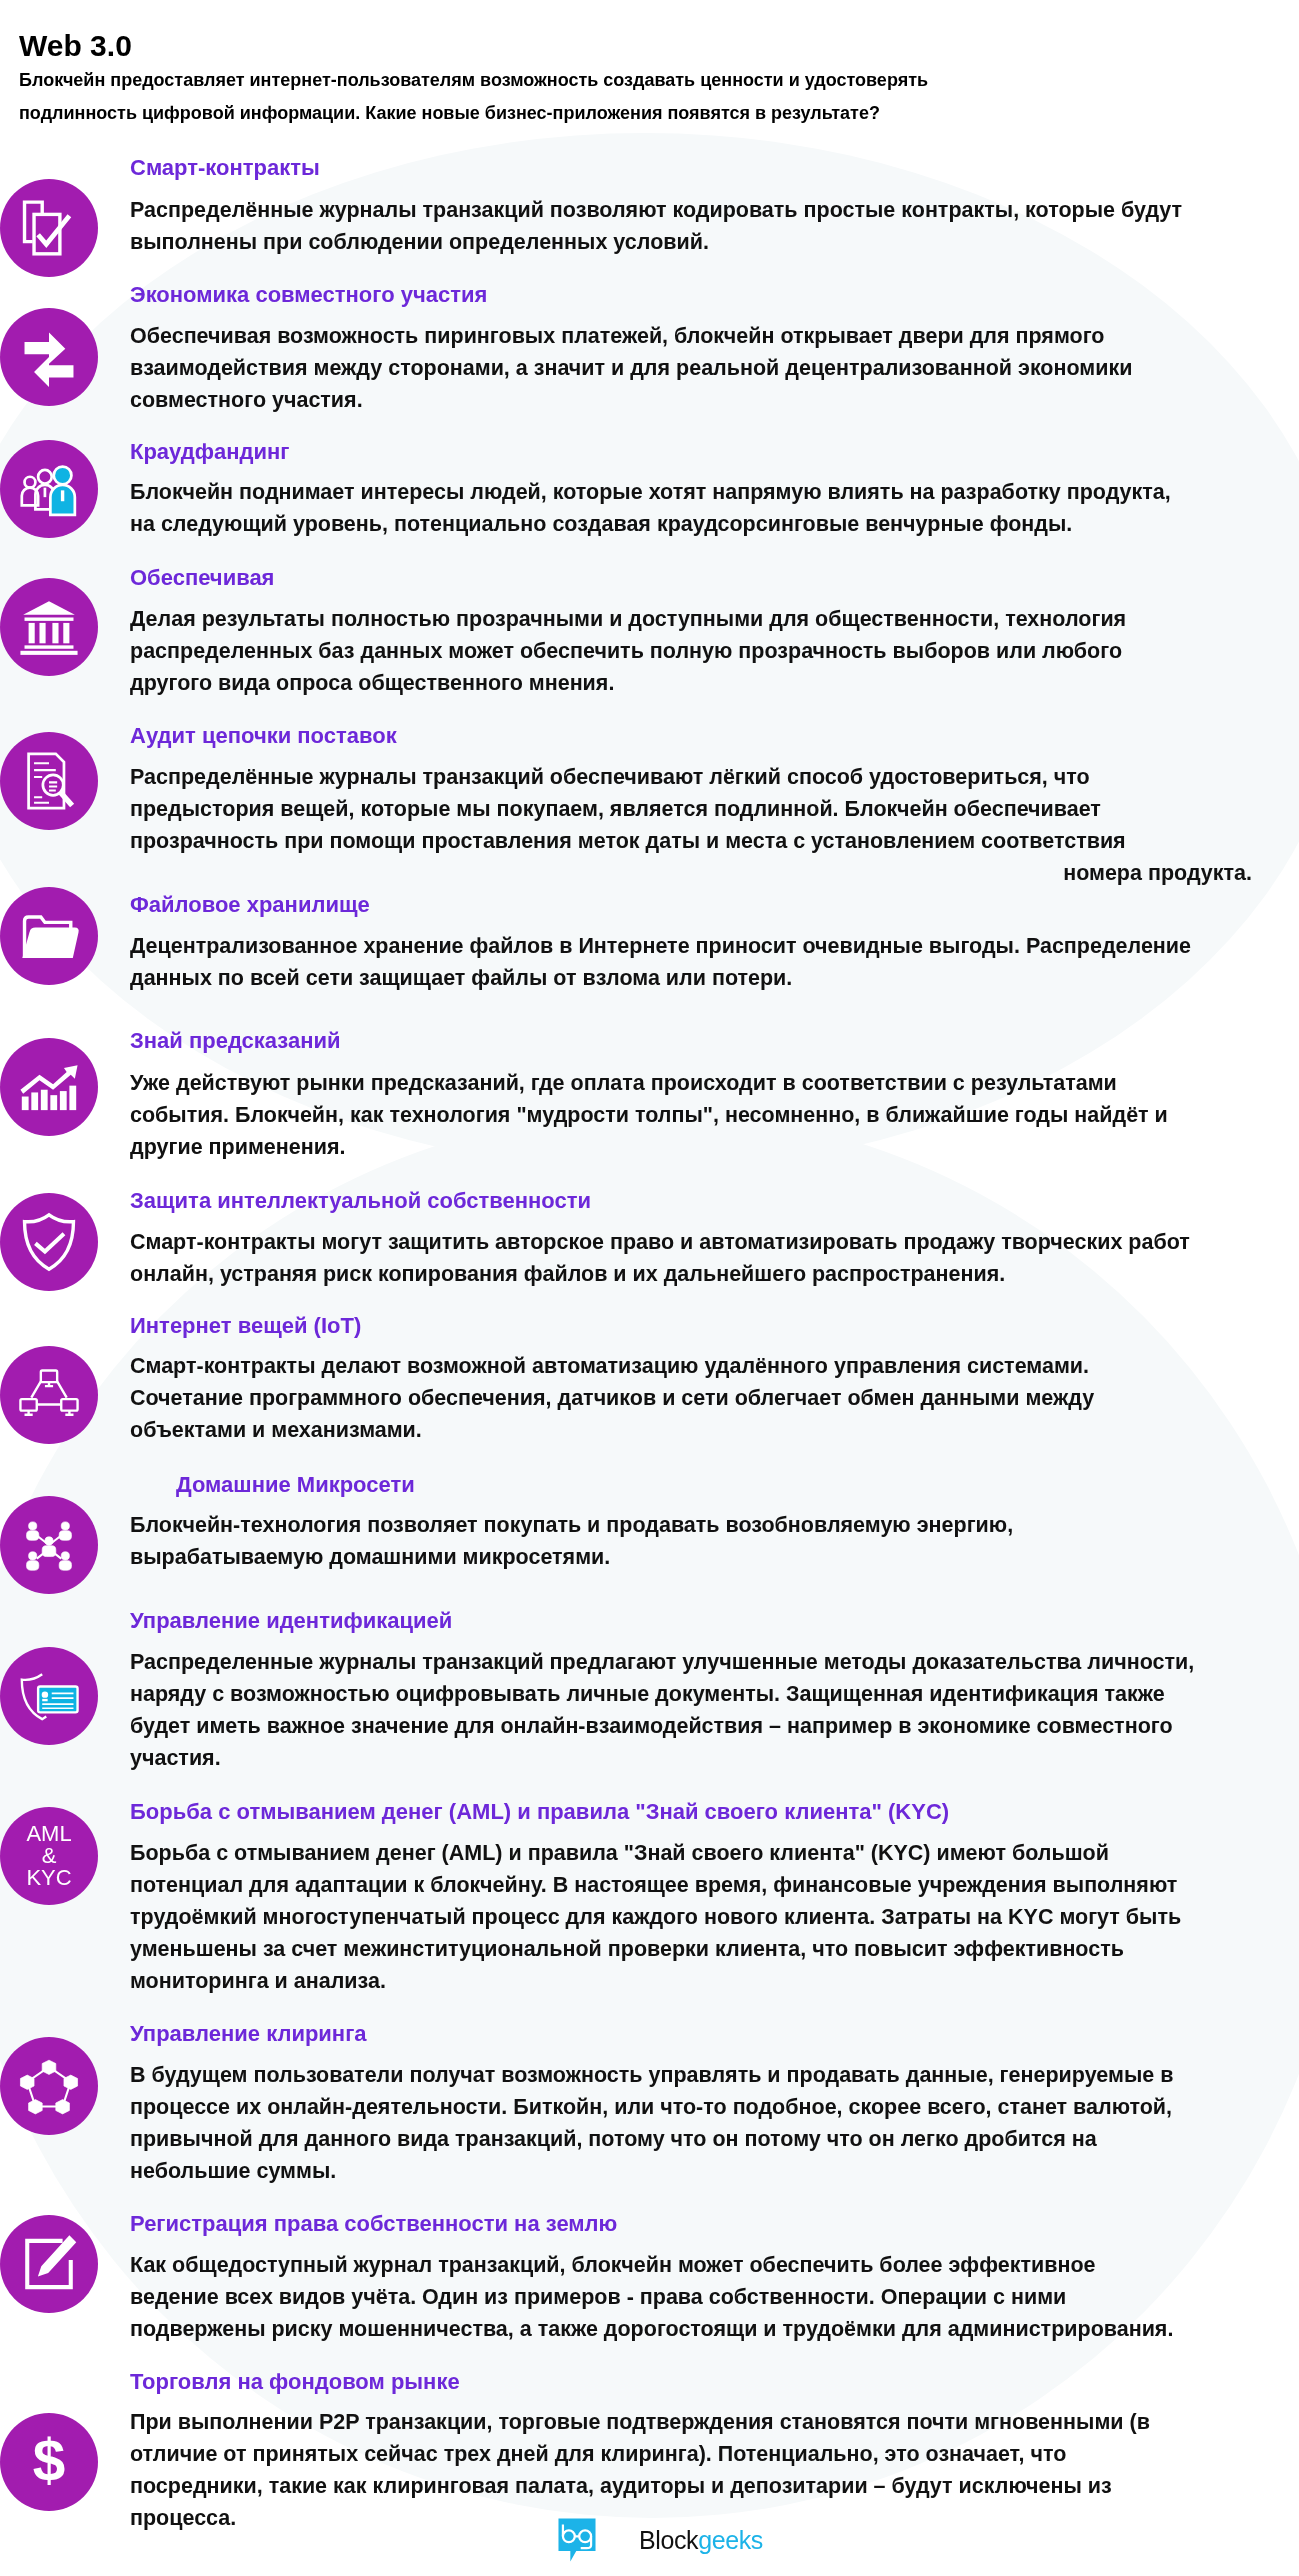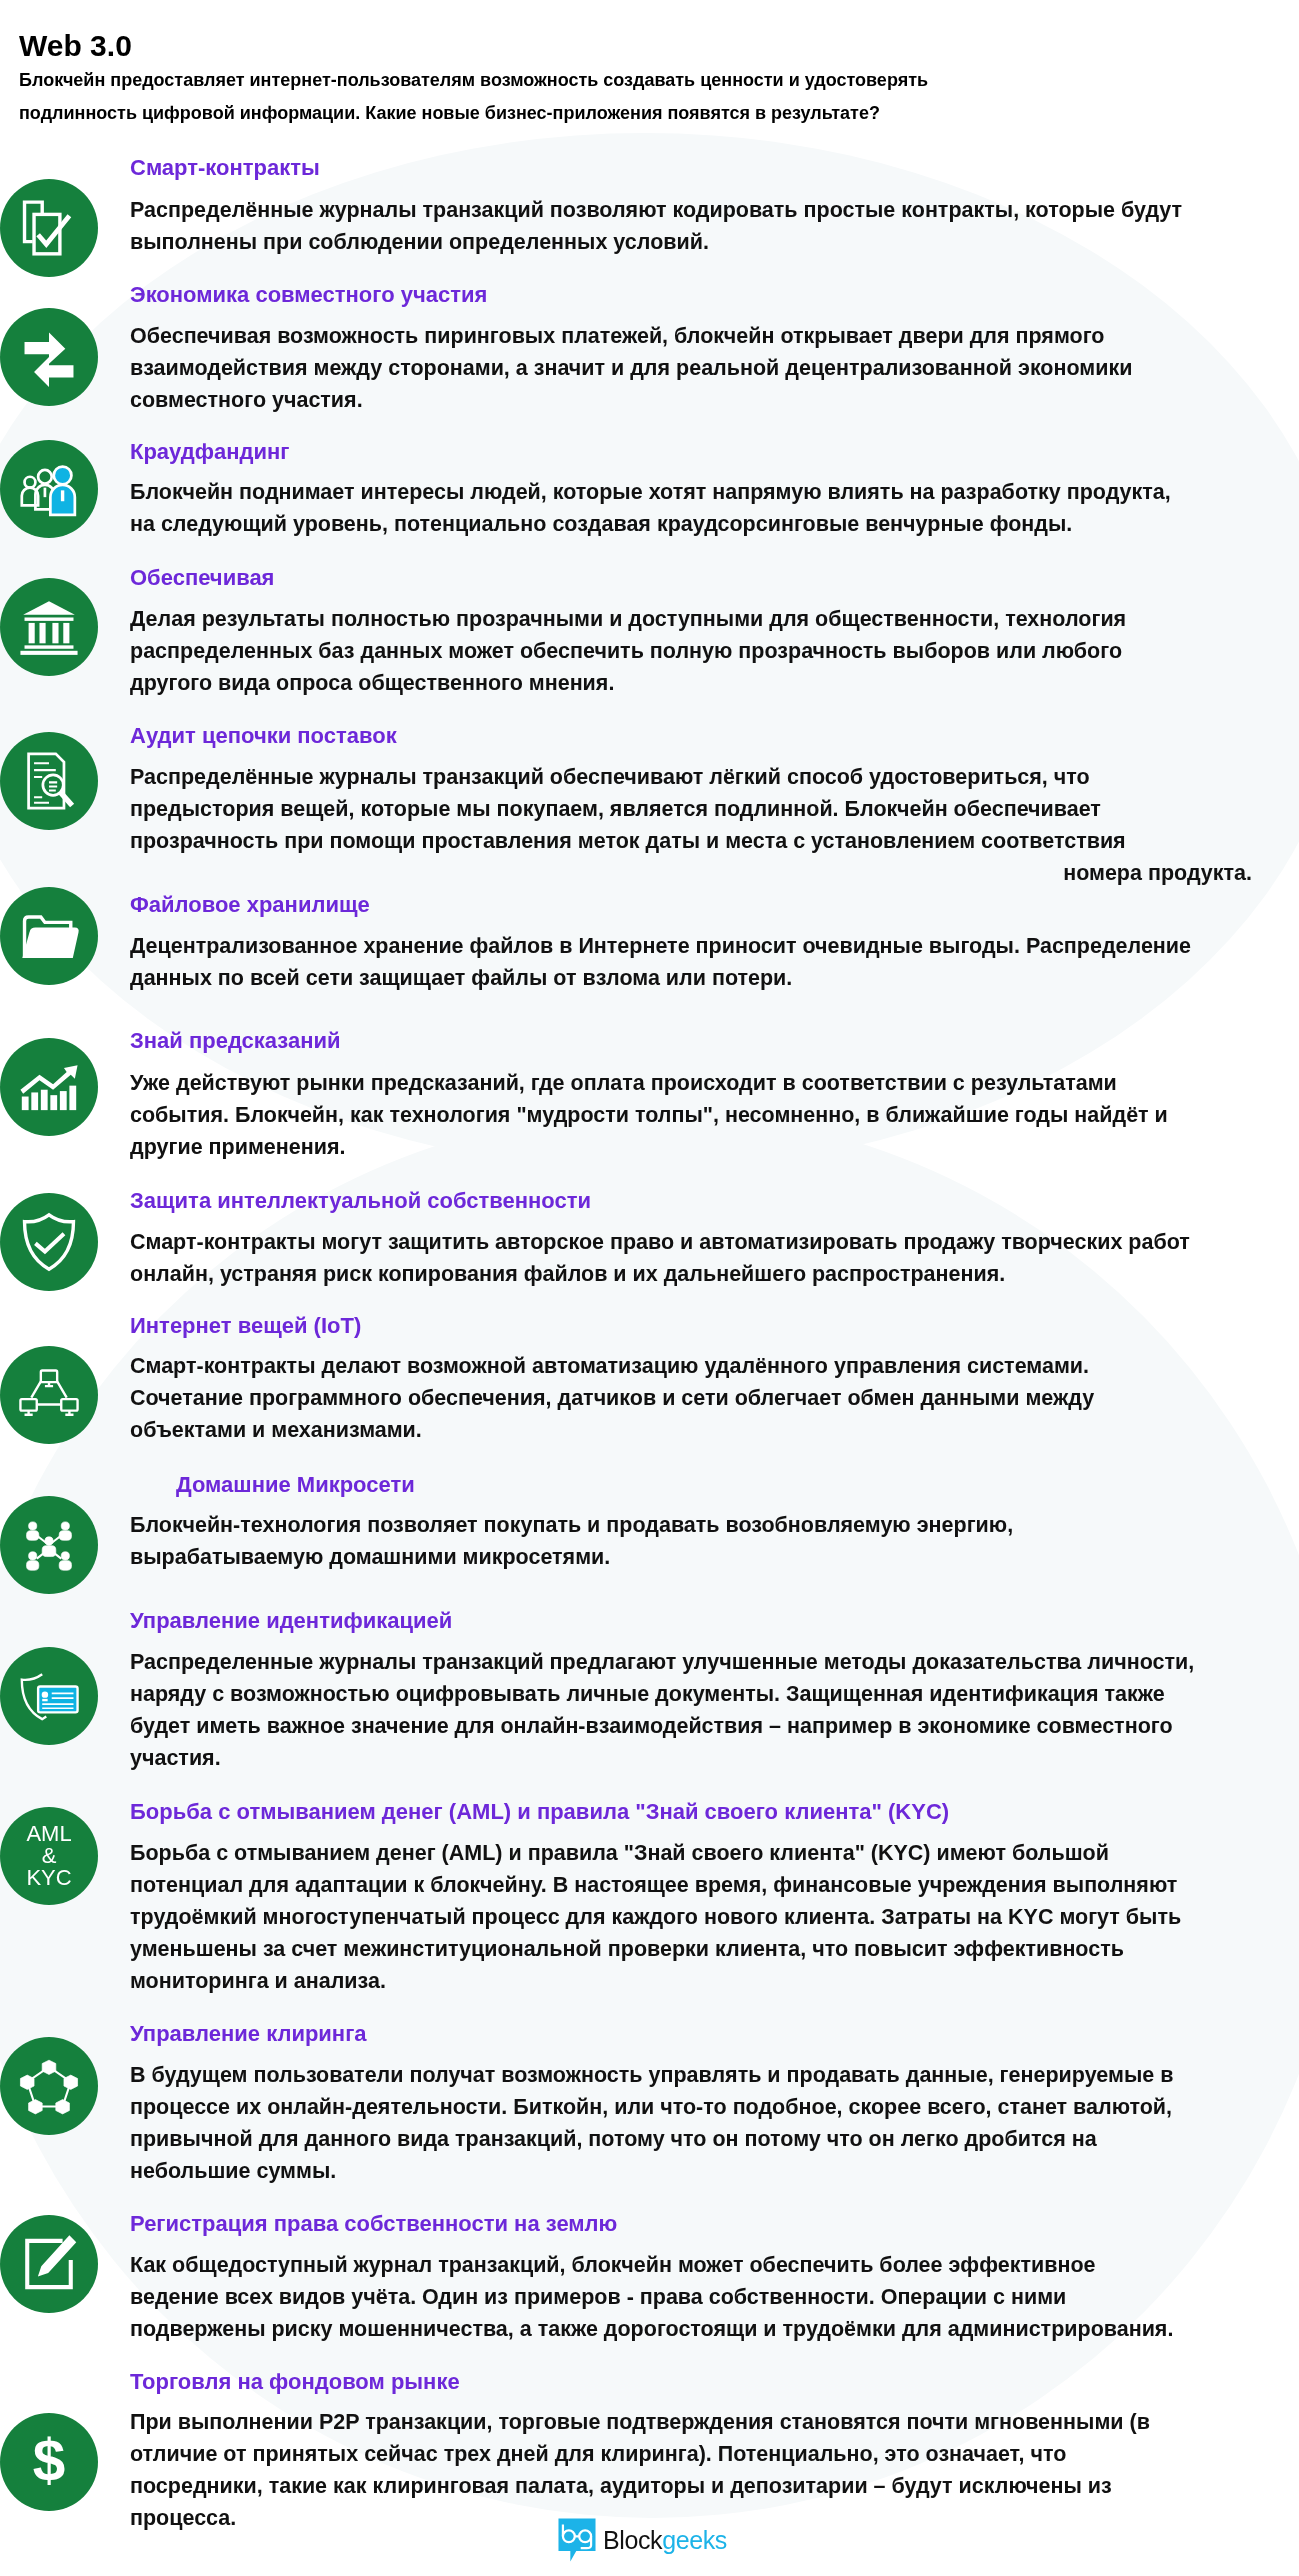--- a/index.html
+++ b/index.html
@@ -13,38 +13,38 @@
     position: absolute; left: 19px; top: 28px; margin: 0;
     font-size: 30px; font-weight: bold; color: #000; line-height: 36px;
   }
   .subtitle {
     position: absolute; left: 19px; top: 64px; width: 1259px; margin: 0;
     font-size: 18px; font-weight: bold; color: #000; line-height: 33px;
   }
   .section { position: absolute; left: 0; width: 1299px; z-index: 1; }
   .icon {
     position: absolute; left: 0; width: 98px; height: 98px; border-radius: 50%;
-    background: #15803d; display: flex; align-items: center; justify-content: center;
+    background: #a21caf; display: flex; align-items: center; justify-content: center;
   }
   .icon svg { width: 68px; height: 68px; }
   .heading {
     position: absolute; left: 130px; margin: 0;
     font-size: 22px; font-weight: bold; color: #6d28d9; line-height: 28px; white-space: nowrap;
   }
   .body {
     position: absolute; left: 130px; width: 1155px; margin: 0;
     font-size: 21.5px; font-weight: bold; color: #111; line-height: 32px;
   }
   .body .line { display: block; white-space: nowrap; }
   .body .line.right { text-align: right; padding-right: 33px; }
   .aml-text {
     color: #fff; font-size: 22px; line-height: 22px; text-align: center; font-weight: normal;
   }
   .logo {
-    position: absolute; left: 557px; top: 2517px; display: flex; align-items: center; z-index: 1;
+    position: absolute; left: 557px; top: 2517px; display: flex; align-items: center; z-index: 1; gap: 36px;
   }
   .logo-mark { width: 40px; height: 46px; }
   .logo-text { font-size: 25px; margin-left: 6px; letter-spacing: -0.4px; }
   .logo-text .b1 { color: #111; }
   .logo-text .b2 { color: #1cb3e8; }
 </style>
 </head>
 <body>
 
 <div class="blob" style="left:-59px;top:133px;width:1407px;height:1037px;"></div>

